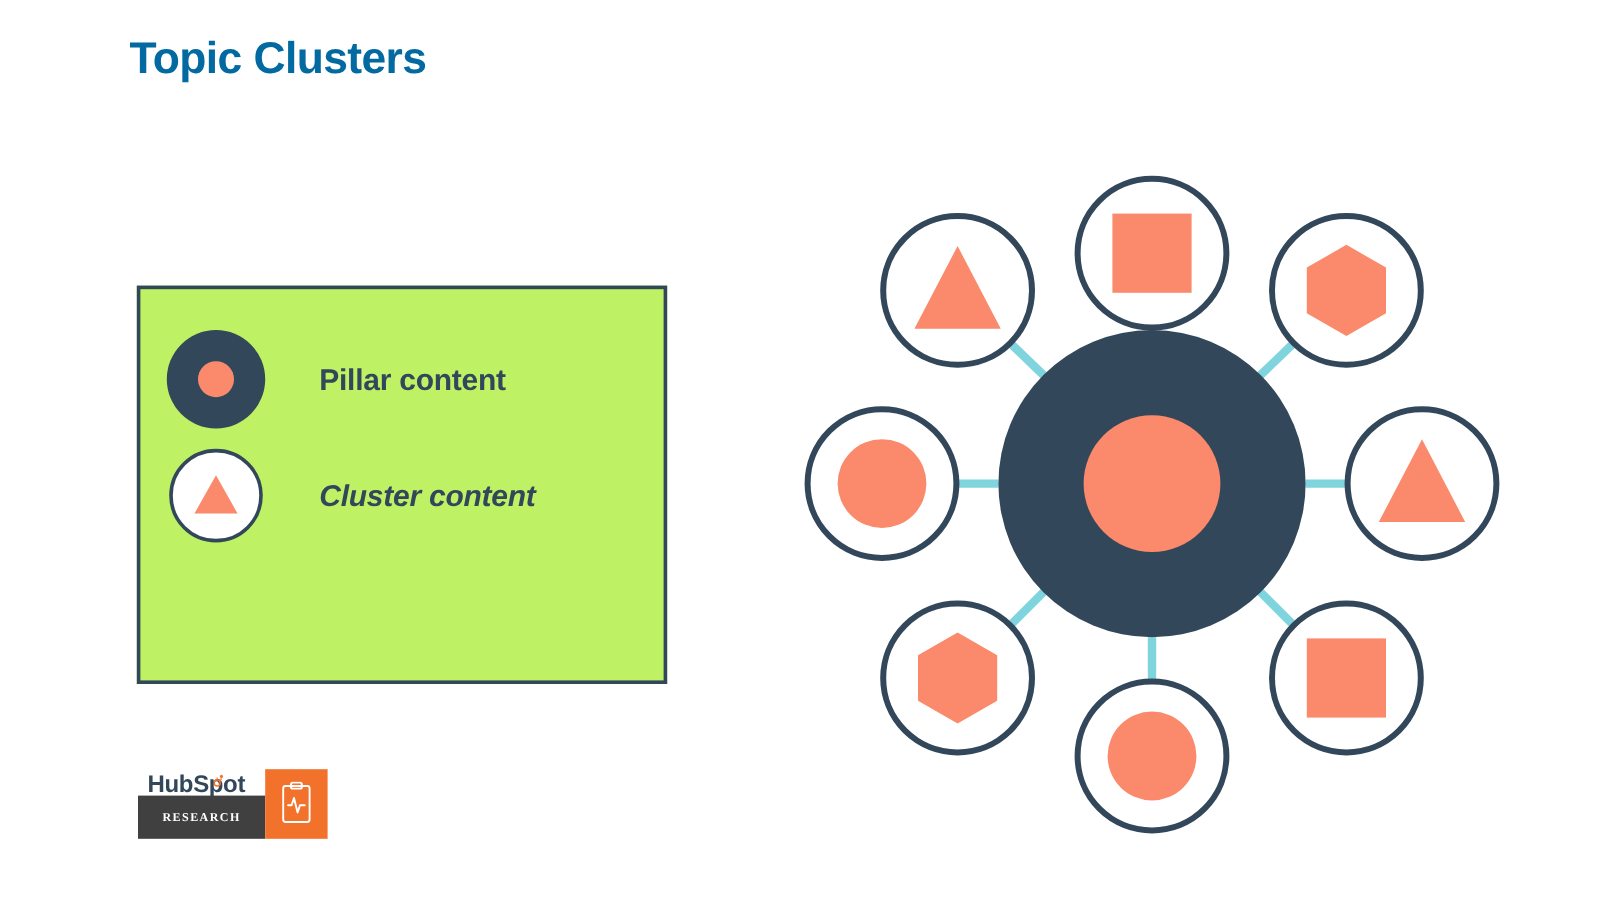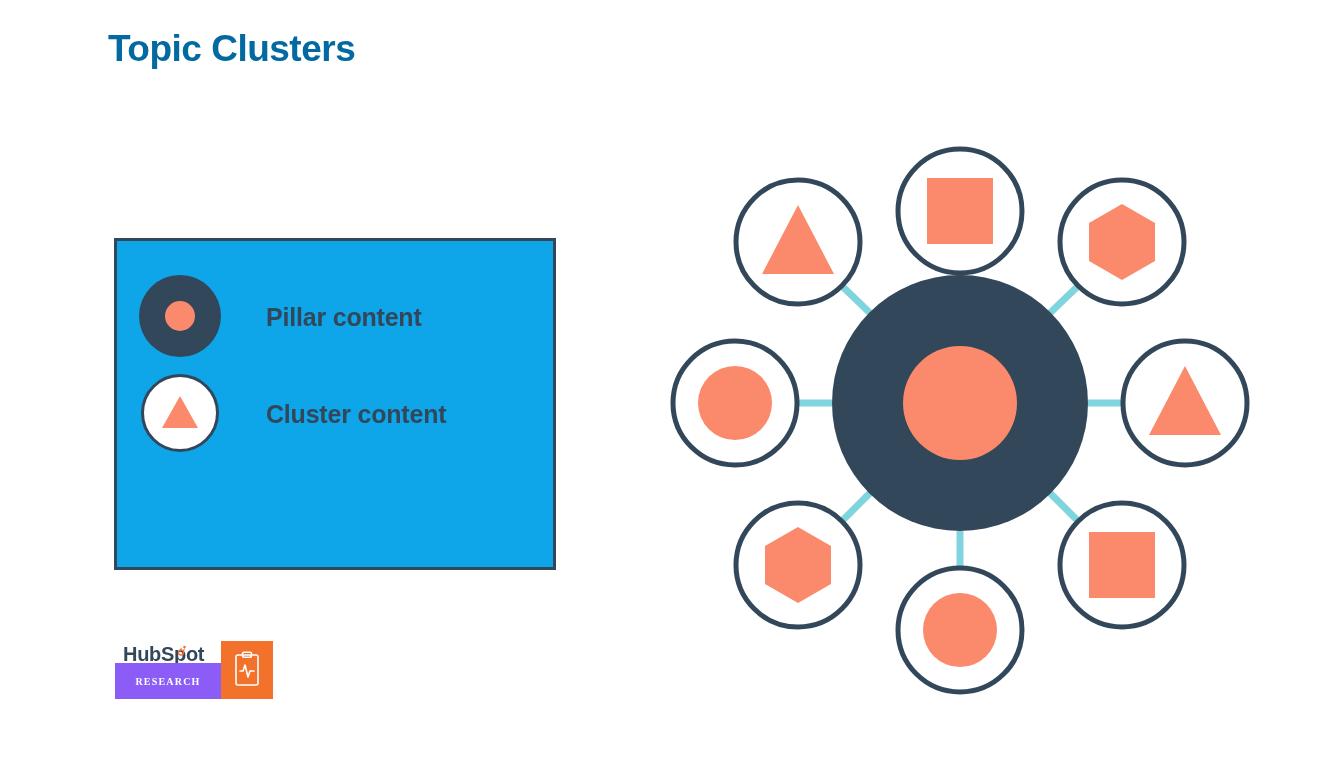--- a/index.html
+++ b/index.html
@@ -29,32 +29,32 @@
 
   
   #legend-box {
     position: absolute;
     left: 114px;
     top: 238px;
     width: 442px;
     height: 332px;
     border: 3px solid #33475B;
     box-sizing: border-box;
-    background: #0ea5e9;
+    background: #bef264;
   }
   .legend-row {
     position: absolute;
     left: 0;
     width: 100%;
     height: 96px;
     display: flex;
     align-items: center;
   }
   #legend-row-pillar   { top: 28px; }
-  #legend-row-cluster  { top: 125px; }
+  #legend-row-cluster  { top: 125px; font-style: italic; }
   #legend-row-links    { top: 222px; }
 
   .legend-swatch {
     width: 104px;
     height: 96px;
     position: relative;
     flex: 0 0 104px;
   }
   .legend-label {
     font-size: 25px;
@@ -131,21 +131,21 @@
     top: 4px;
     width: 12px;
     height: 12px;
   }
   #research-band {
     position: absolute;
     left: 0;
     top: 22px;
     width: 106px;
     height: 36px;
-    background: #8b5cf6;
+    background: #404040;
     text-decoration: underline;
   }
   #research-label {
     position: absolute;
     left: 0; top: 0;
     width: 106px; height: 36px;
     display: flex;
     align-items: center;
     justify-content: center;
     color: #ffffff;

